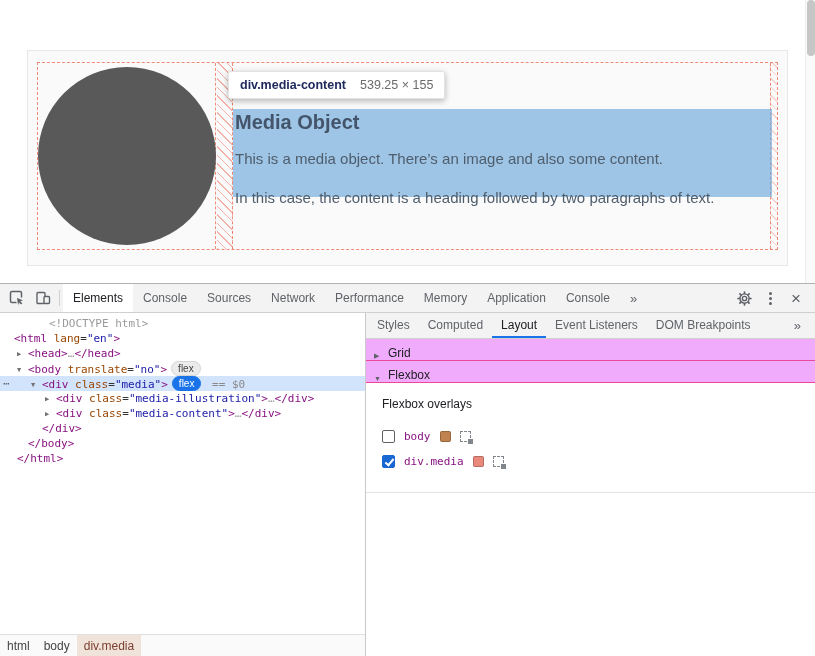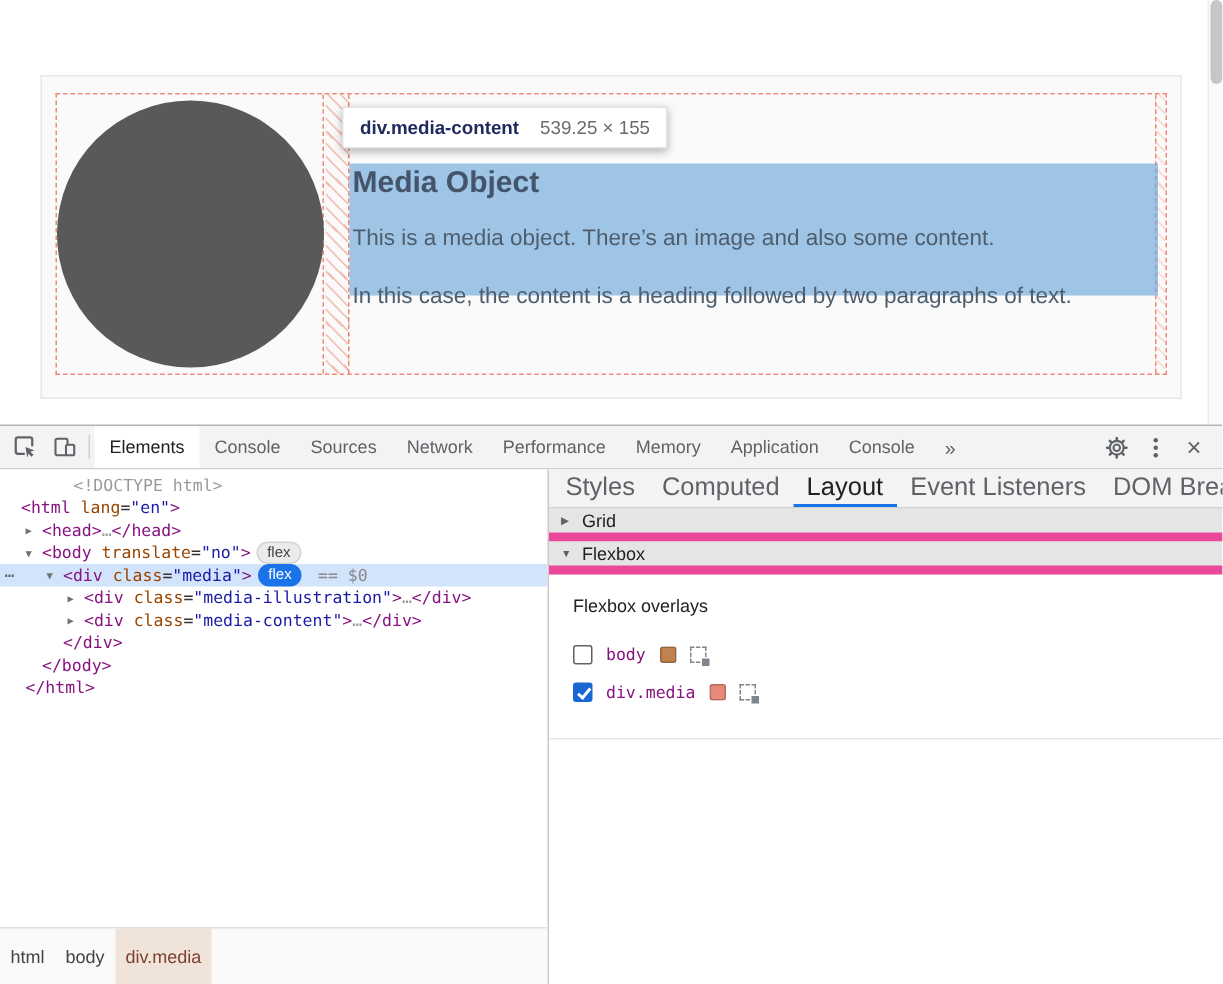--- a/index.html
+++ b/index.html
@@ -66,37 +66,37 @@
   .tok-a { color:#994500; }
   .tok-v { color:#1a1aa6; }
   .tok-p { color:#333; }
   .tok-g { color:#9a9a9a; }
   .tok-eq { color:#8a8a8a; }
   .flex-badge { display:inline-block; margin:0 4px; padding:0 6px; border-radius:8px;
                 font:10px/13px "Liberation Sans", sans-serif; background:#ebebeb;
                 color:#434343; border:1px solid #d4d4d4; vertical-align:1px; }
   .flex-badge.active { background:#1a73e8; border-color:#1a73e8; color:#fff; }
 
-  .breadcrumb-bar { position:absolute; left:0; right:0; bottom:0; height:38px;
+  .breadcrumb-bar { position:absolute; left:0; right:0; bottom:0; height:22px;
                     background:#fafafa; border-top:1px solid #e0e0e0;
                     display:flex; align-items:stretch; font-size:12px; }
   .crumb { display:flex; align-items:center; padding:0 7px; color:#444; }
   .crumb.selected { background:#f0e4da; color:#7d4031; }
 
   
   .sidebar { flex:1; display:flex; flex-direction:column; background:#fff; min-width:0; }
   .sb-tabs { height:26px; background:#f3f3f3; border-bottom:1px solid #d0d0d0;
              display:flex; align-items:stretch; padding-left:2px; flex:0 0 auto; }
-  .sb-tab { padding:0 9px; display:flex; align-items:center; font-size:17px; color:#5f6368;
+  .sb-tab { padding:0 9px; display:flex; align-items:center; font-size:12px; color:#5f6368;
             border-bottom:2px solid transparent; }
   .sb-tab.selected { color:#202124; border-bottom:2px solid #1a73e8; }
   .sb-more { margin-left:auto; font-size:13px; color:#5f6368; display:flex; align-items:center;
              padding:0 14px; }
-  .section-row { height:22px; display:flex; align-items:center; padding:0 8px;
-                 border-bottom:6px solid #ec4899; font-size:12px; color:#202124; background:#e5e5e5; }
+  .section-row { height:22px; display:flex; align-items:flex-end; padding:0 8px;
+                 border-bottom:1px solid #ec4899; font-size:12px; color:#202124; background:#f0abfc; }
   .section-row .twisty { width:14px; font-size:7px; color:#5f6368; }
   .flexbox-content { padding:14px 16px 18px 16px; border-bottom:1px solid #e3e3e3; }
   .overlays-label { font-size:12px; color:#202124; margin-bottom:13px; }
   .overlay-row { display:flex; align-items:center; gap:9px; height:25px;
                  font:11px "DejaVu Sans Mono", monospace; }
   .checkbox { width:13px; height:13px; border:1px solid #5f6368; border-radius:2px;
               background:#fff; position:relative; flex:0 0 auto; }
   .checkbox.checked { background:#1967d2; border-color:#1967d2; }
   .checkbox.checked::after { content:""; position:absolute; left:4px; top:1px; width:3px; height:7px;
                              border:solid #fff; border-width:0 2px 2px 0; transform:rotate(40deg); }

